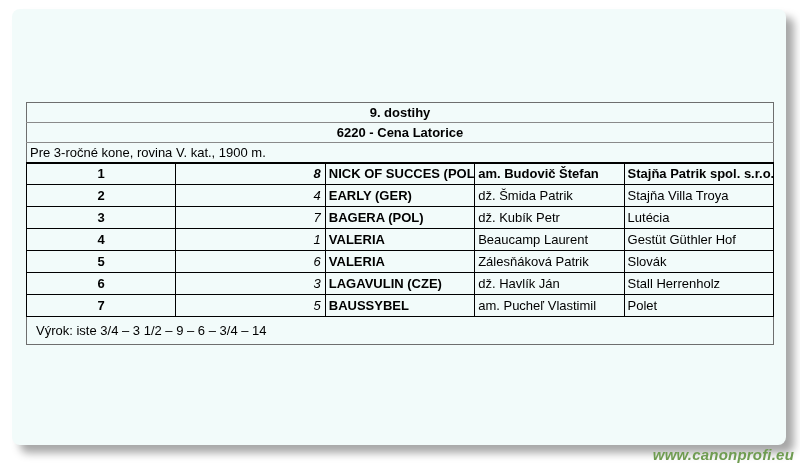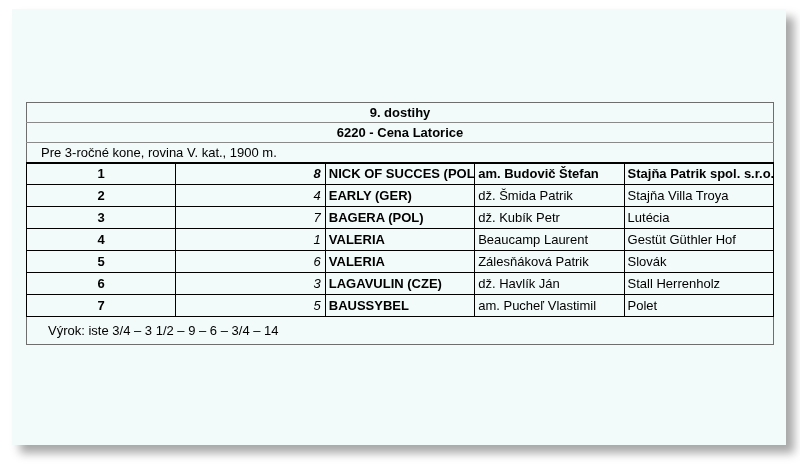--- a/index.html
+++ b/index.html
@@ -1,15 +1,15 @@
 <!DOCTYPE html>
 <html><head>
 <meta charset="utf-8">
 <style>
-  * { margin: 0; padding: 0; box-sizing: border-box; }
+  * { margin: 0; padding: 0; box-sizing: border-box; border-radius: 8px; }
   html, body {
     width: 800px; height: 470px;
     background: #ffffff;
     font-family: "Liberation Sans", sans-serif;
     overflow: hidden;
   }
   .stage { position: relative; width: 800px; height: 470px; }
 
   .page {
     position: absolute;
@@ -33,40 +33,40 @@
   .hdr-cell {
     text-align: center;
     font-weight: bold;
     height: 20px;
     padding: 1px 3px;
     border-bottom: 1px solid #8a8a8a;
   }
   .cond-cell {
     text-align: left;
     height: 20px;
-    padding: 1px 14px;
+    padding: 1px 3px;
     border-bottom: 2px solid #000;
   }
   .data-row td {
     border: 1px solid #000;
     height: 22px;
     padding: 1px 3px;
     white-space: nowrap;
     overflow: hidden;
   }
   .col-pos   { width: 45px;  text-align: center; font-weight: bold; }
   .col-num   { width: 30px;  text-align: right;  font-style: italic; padding-right: 4px !important; }
   .col-horse { width: 220px; font-weight: bold; }
   .col-rider { width: 216px; }
   .col-owner { width: 237px; margin-left: 19px; }
   .winner td { font-weight: bold; }
   .verdict-cell {
     border-top: 1px solid #000;
     height: 28px;
-    padding: 1px 21px;
+    padding: 1px 9px;
     text-align: left;
     margin-top: 44px;
   }
 
   .watermark {
     position: absolute;
     left: 634px; top: 446px;
     width: 160px;
     text-align: right;
     font-size: 15px;
@@ -144,13 +144,14 @@
           <td class="col-owner">Polet</td>
         </tr>
 
         <tr>
           <td class="verdict-cell" colspan="5">Výrok: iste 3/4 – 3 1/2 – 9 – 6 – 3/4 – 14</td>
         </tr>
       </tbody>
     </table>
   </div>
 
+  <div class="watermark">www.canonprofi.eu</div>
 </div>
 
 </body></html>

